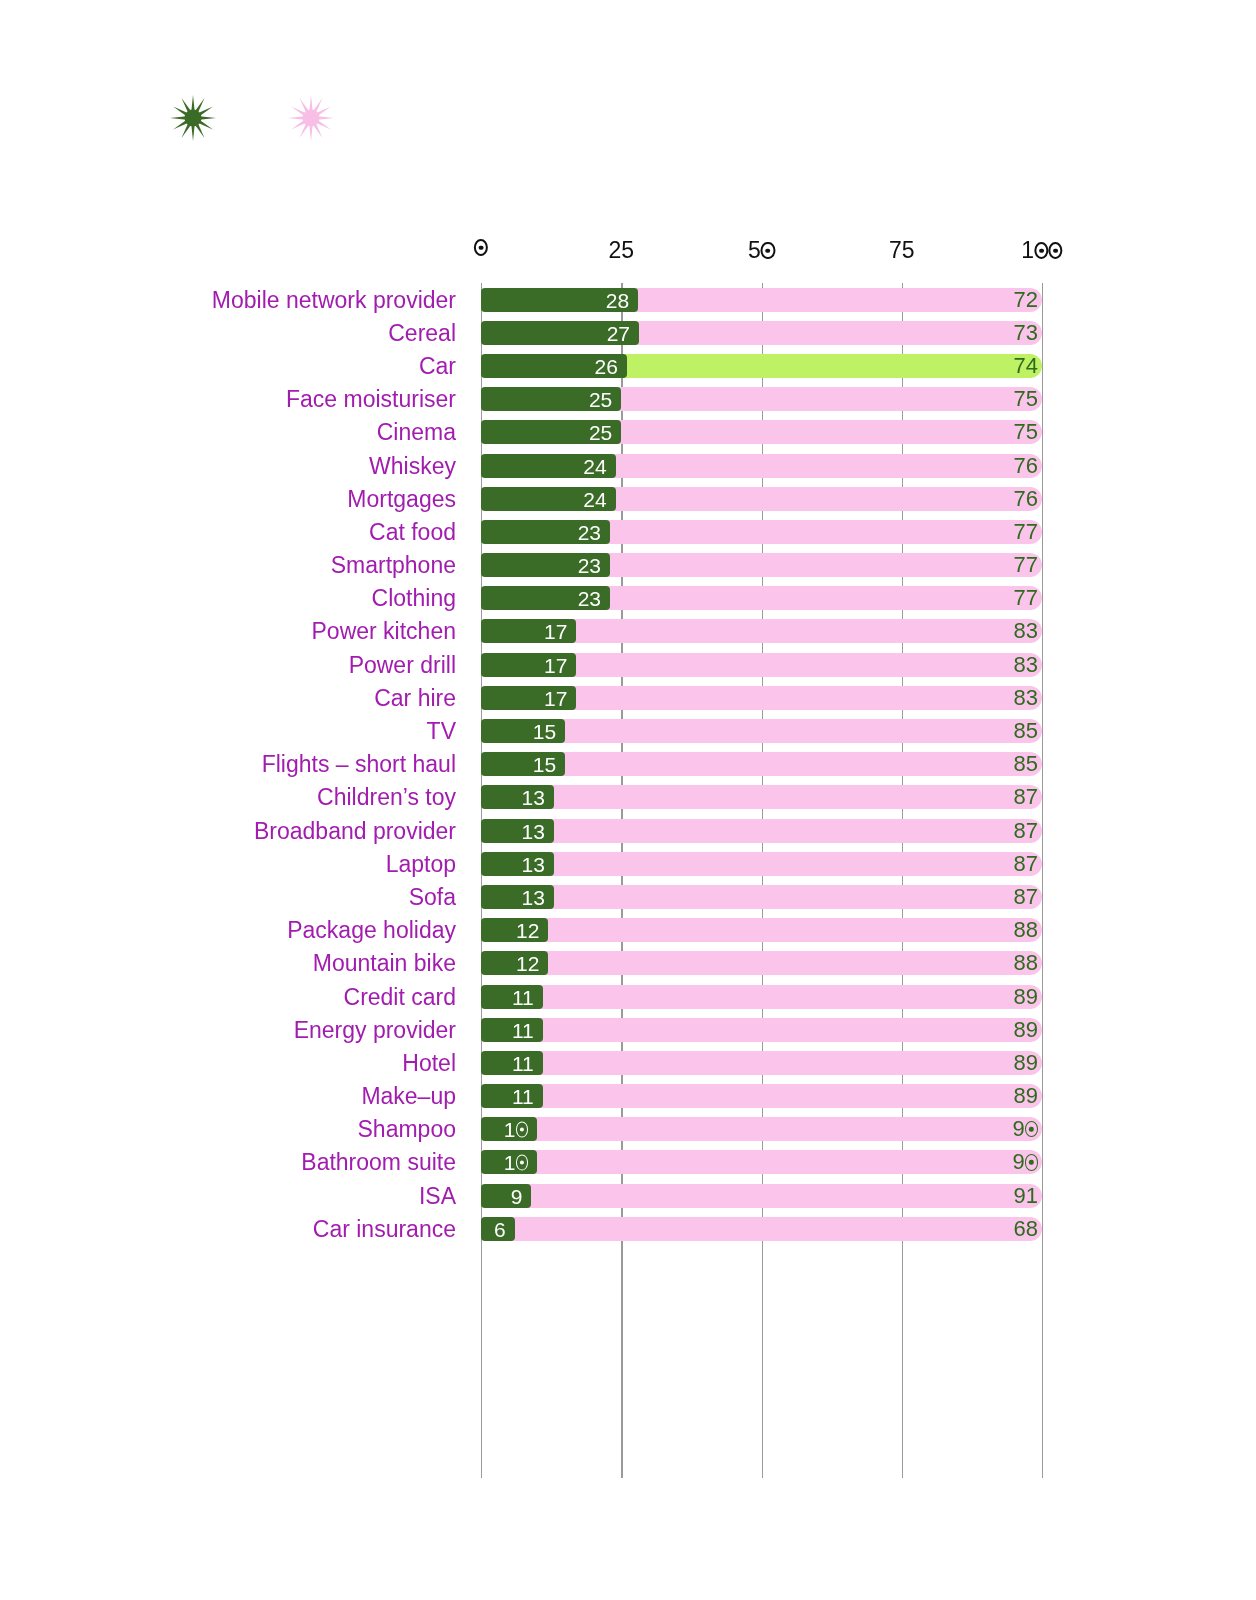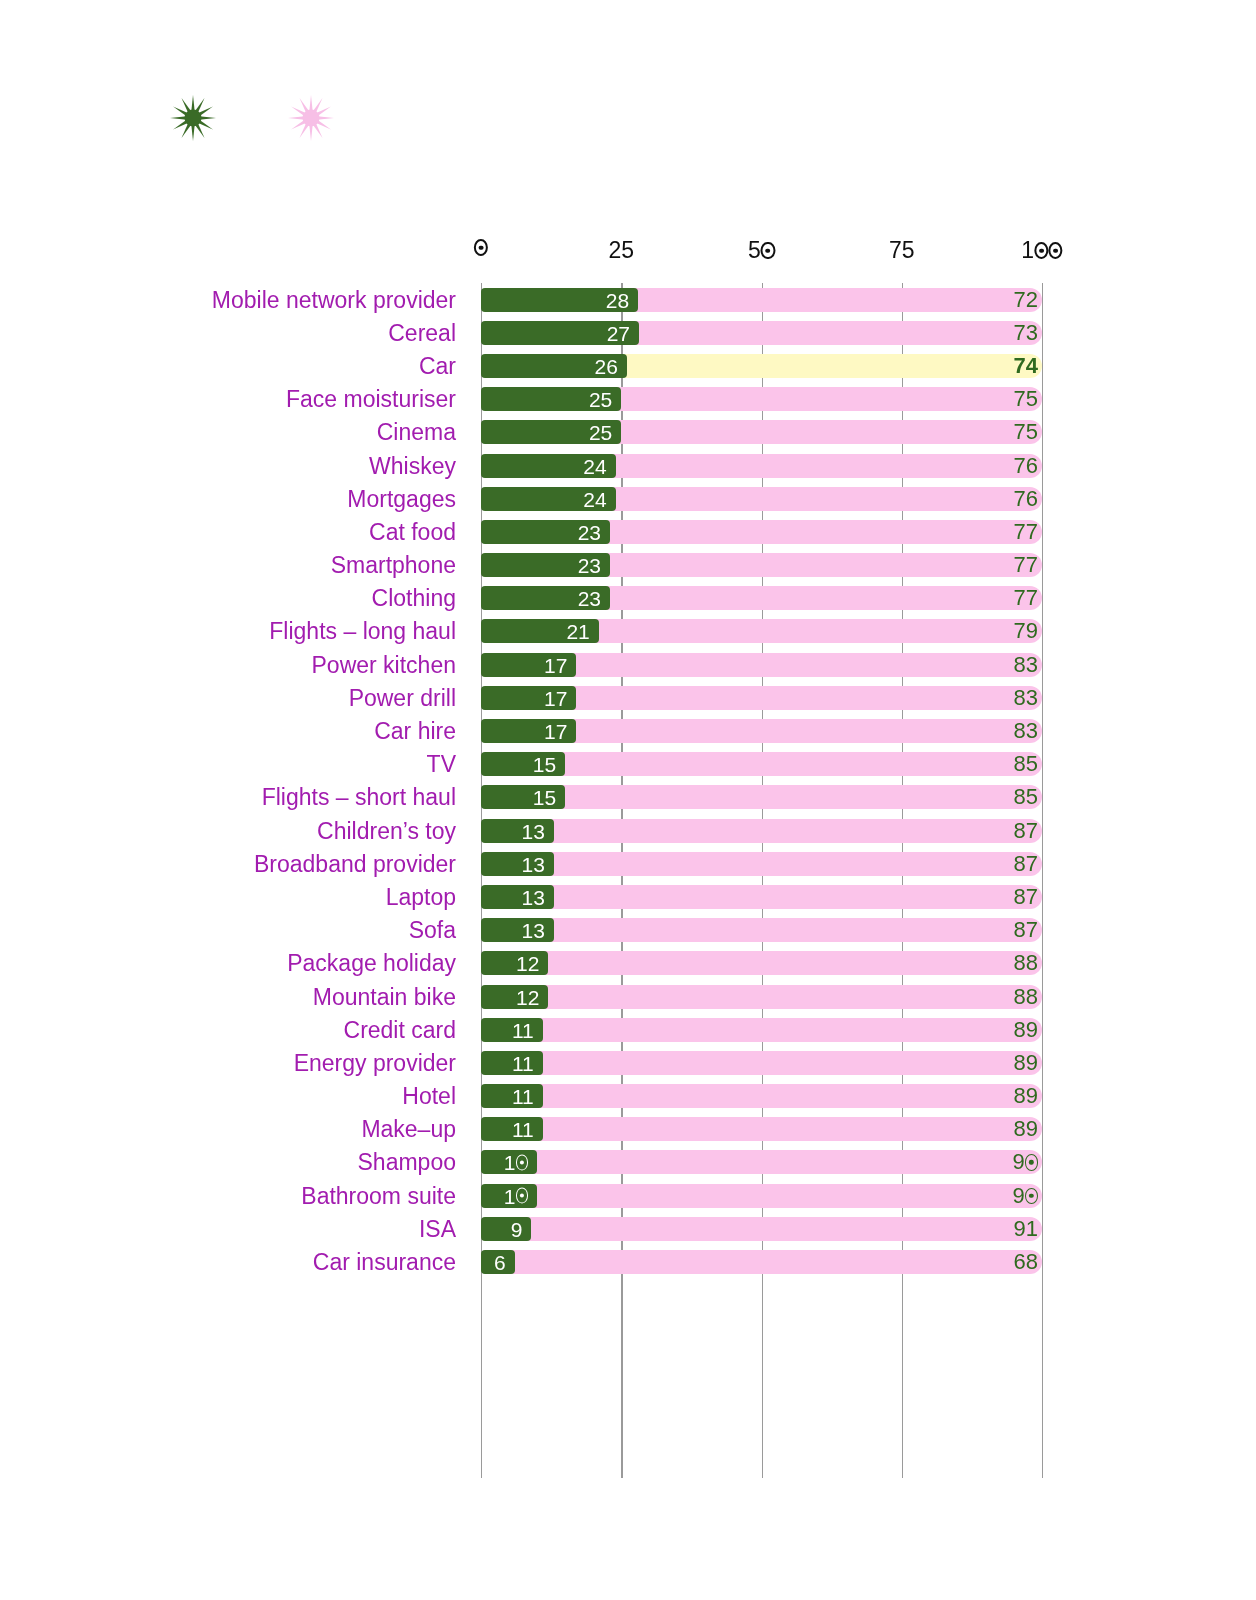--- a/index.html
+++ b/index.html
@@ -265,21 +265,21 @@
           <span class="val-second">73</span>
         </div>
         <div class="bar-first" style="width: 158px; background: rgb(58, 107, 39); text-align: center;">
           <span class="val-first">27</span>
         </div>
       </div>
     </div>
     <div class="row">
       <div class="row-label">Car</div>
       <div class="bars">
-        <div class="bar-second" style="width: 561px; background: #fef9c3; font-weight: bold;">
+        <div class="bar-second" style="width: 561px; background: #bef264;">
           <span class="val-second">74</span>
         </div>
         <div class="bar-first" style="width: 145.86px; background: rgb(58, 107, 39);">
           <span class="val-first">26</span>
         </div>
       </div>
     </div>
     <div class="row">
       <div class="row-label">Face moisturiser</div>
       <div class="bars">
@@ -351,31 +351,20 @@
       <div class="bars">
         <div class="bar-second" style="width: 561px; background: rgb(251, 196, 234);">
           <span class="val-second">77</span>
         </div>
         <div class="bar-first" style="width: 129.03px; background: rgb(58, 107, 39);">
           <span class="val-first">23</span>
         </div>
       </div>
     </div>
     <div class="row">
-      <div class="row-label">Flights – long haul</div>
-      <div class="bars">
-        <div class="bar-second" style="width: 561px; background: rgb(251, 196, 234);">
-          <span class="val-second">79</span>
-        </div>
-        <div class="bar-first" style="width: 117.81px; background: rgb(58, 107, 39);">
-          <span class="val-first">21</span>
-        </div>
-      </div>
-    </div>
-    <div class="row">
       <div class="row-label">Power kitchen</div>
       <div class="bars">
         <div class="bar-second" style="width: 561px; background: rgb(251, 196, 234);">
           <span class="val-second">83</span>
         </div>
         <div class="bar-first" style="width: 95.37px; background: rgb(58, 107, 39);">
           <span class="val-first">17</span>
         </div>
       </div>
     </div>

